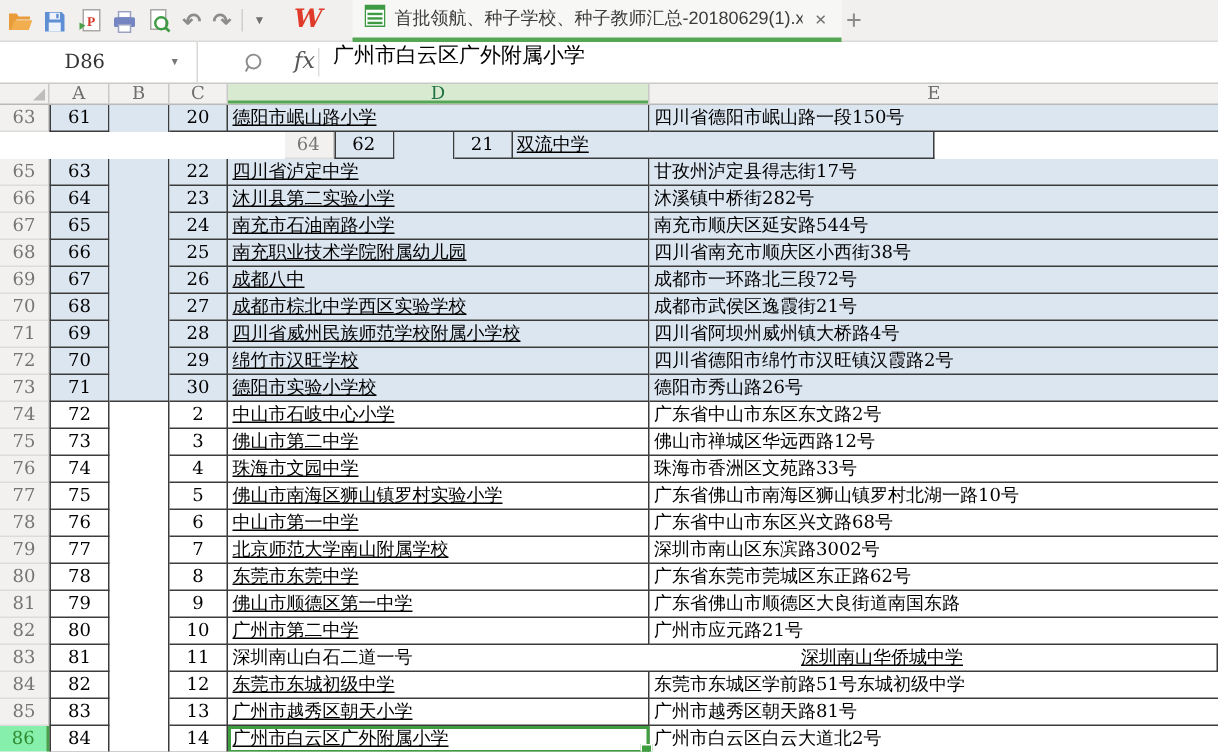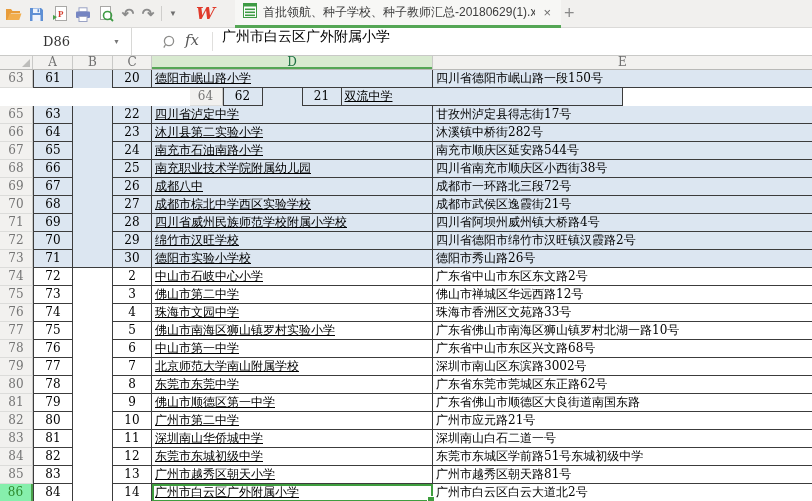--- a/index.html
+++ b/index.html
@@ -16,21 +16,21 @@
   .doc-tab .title{flex:1;font-size:12px;color:#3c3c3c;white-space:nowrap;overflow:hidden;}
   .doc-tab .close{font-size:13px;color:#6e6e6e;padding:0 2px;}
   .new-tab{position:absolute;left:564px;top:3px;font-size:18px;color:#8a8a8a;}
 
   
   .formula-row{position:relative;height:28px;background:#fff;border-bottom:1px solid #c9c9c7;box-sizing:border-box;}
   .name-box{position:absolute;left:0;top:0;width:131px;height:27px;border-right:1px solid #d8d8d6;display:flex;align-items:center;}
   .name-box .ref{flex:1;text-align:center;font:13px "DejaVu Serif",serif;color:#333;}
   .name-box .nb-arrow{width:18px;font-size:7px;color:#777;}
   .q-icon{position:absolute;left:160px;top:5px;width:18px;height:18px;display:flex;align-items:center;justify-content:center;}
-  .fx{position:absolute;left:185px;top:3px;font:italic 15px "DejaVu Serif",serif;color:#555;}
+  .fx{position:absolute;left:196px;top:3px;font:italic 15px "DejaVu Serif",serif;color:#555;}
   .f-sep{position:absolute;left:212px;top:4px;width:1px;height:19px;background:#e0dfdd;}
   .formula-text{position:absolute;left:222px;top:0;right:0;line-height:27px;font:14px "DejaVu Serif",serif;color:#000;white-space:nowrap;overflow:hidden;}
 
   
   .grid{position:relative;height:445px;}
   .col-hdrs{display:flex;height:14px;background:#f2f1ef;border-bottom:1px solid #b9b9b7;box-sizing:border-box;}
   .ch{box-sizing:border-box;border-right:1px solid #c9c9c7;font:12px "DejaVu Serif",serif;color:#6f6f6f;text-align:center;line-height:13px;overflow:hidden;}
   .ch.corner{position:relative;}
   .ch.corner::after{content:"";position:absolute;right:2px;bottom:2px;width:0;height:0;border-left:8px solid transparent;border-bottom:8px solid #bdbdbb;}
   .w-rh{width:33px;} .w-a{width:40px;} .w-b{width:40px;} .w-c{width:39px;} .w-d{width:281px;} .w-e{width:379px;border-right:none;}
@@ -299,22 +299,22 @@
           <div class="cell cb"></div>
           <div class="cell cc">10</div>
           <div class="cell cd">广州市第二中学</div>
           <div class="cell ce">广州市应元路21号</div>
         </div>
         <div class="grid-row">
           <div class="cell rh">83</div>
           <div class="cell ca">81</div>
           <div class="cell cb"></div>
           <div class="cell cc">11</div>
+          <div class="cell ce">深圳南山白石二道一号</div>
           <div class="cell cd">深圳南山华侨城中学</div>
-          <div class="cell ce">深圳南山白石二道一号</div>
         </div>
         <div class="grid-row">
           <div class="cell rh">84</div>
           <div class="cell ca">82</div>
           <div class="cell cb"></div>
           <div class="cell cc">12</div>
           <div class="cell cd">东莞市东城初级中学</div>
           <div class="cell ce">东莞市东城区学前路51号东城初级中学</div>
         </div>
         <div class="grid-row">

